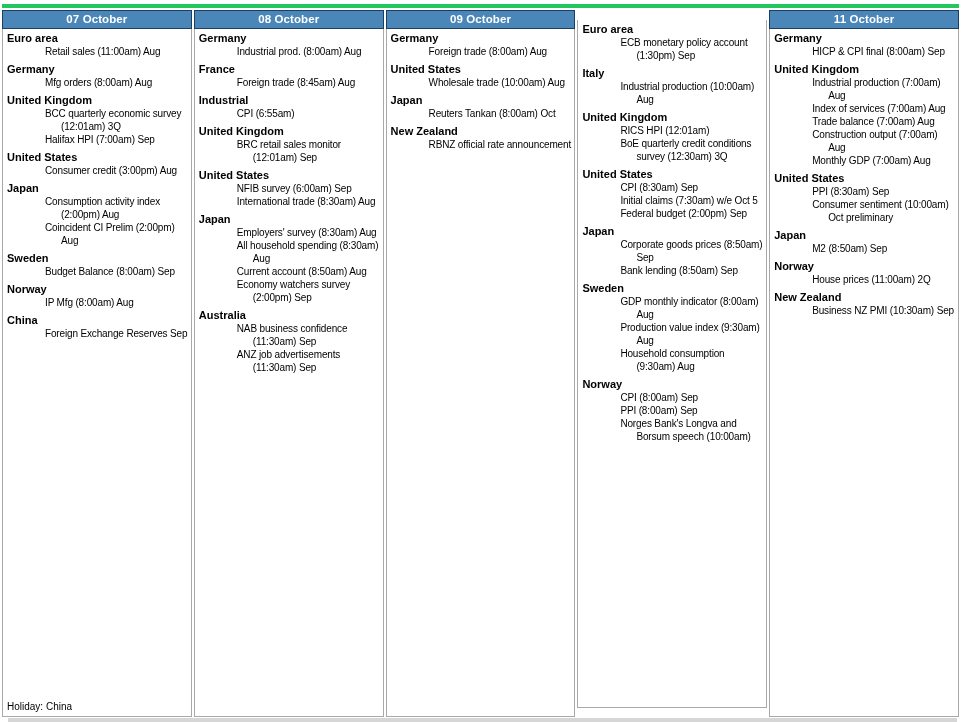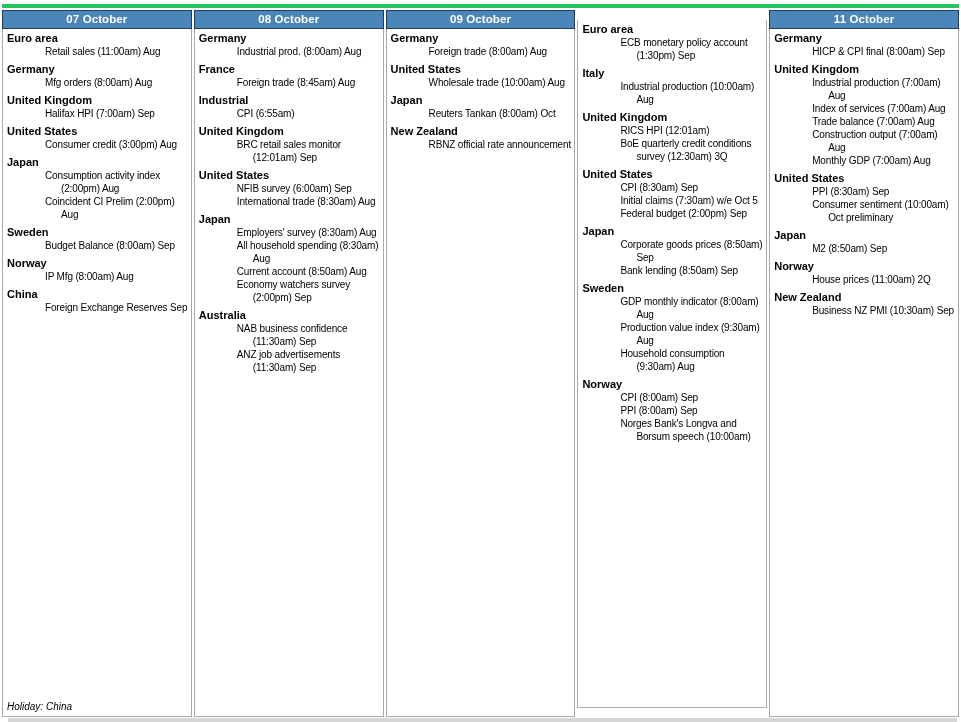--- a/index.html
+++ b/index.html
@@ -61,21 +61,20 @@
     font-size: 10px;
     line-height: 13px;
     letter-spacing: -0.15px;
     padding-left: 16px;
     text-indent: -16px;
     margin-left: 38px;
   }
   .col-footer {
     margin-top: auto;
     font-size: 10px;
-    font-style: italic;
     line-height: 13px;
   }
   .shadow-strip {
     height: 5px;
     background: #d6d6d6;
     margin: 1px 4px 0 8px;
   }
 </style>
 </head>
 <body>
@@ -90,20 +89,21 @@
   <div class="event">Retail sales (11:00am) Aug</div>
           </div>
 
   <div class="block">
     <div class="country">Germany</div>
   <div class="event">Mfg orders (8:00am) Aug</div>
           </div>
 
   <div class="block">
     <div class="country">United Kingdom</div>
+  <div class="event">BCC quarterly economic survey (12:01am) 3Q</div>
             <div class="event">Halifax HPI (7:00am) Sep</div>
           </div>
 
   <div class="block">
     <div class="country">United States</div>
   <div class="event">Consumer credit (3:00pm) Aug</div>
           </div>
 
   <div class="block">
     <div class="country">Japan</div>

